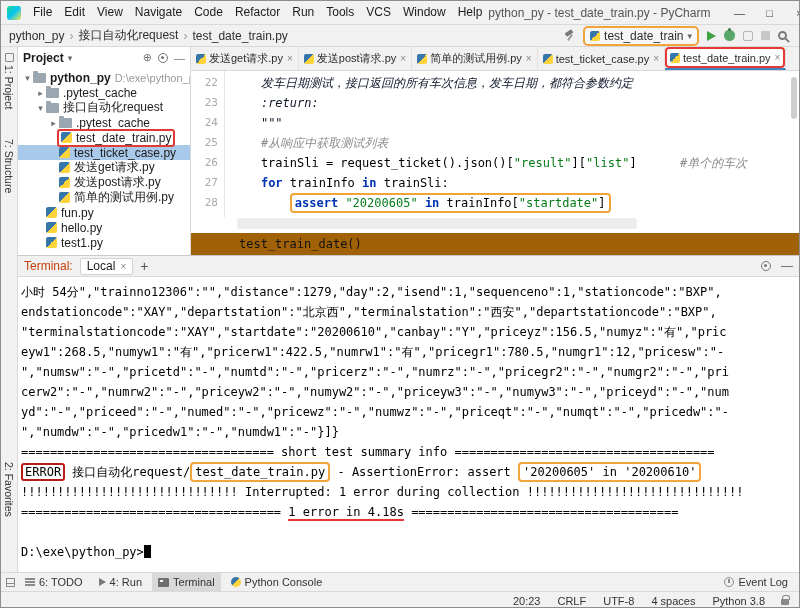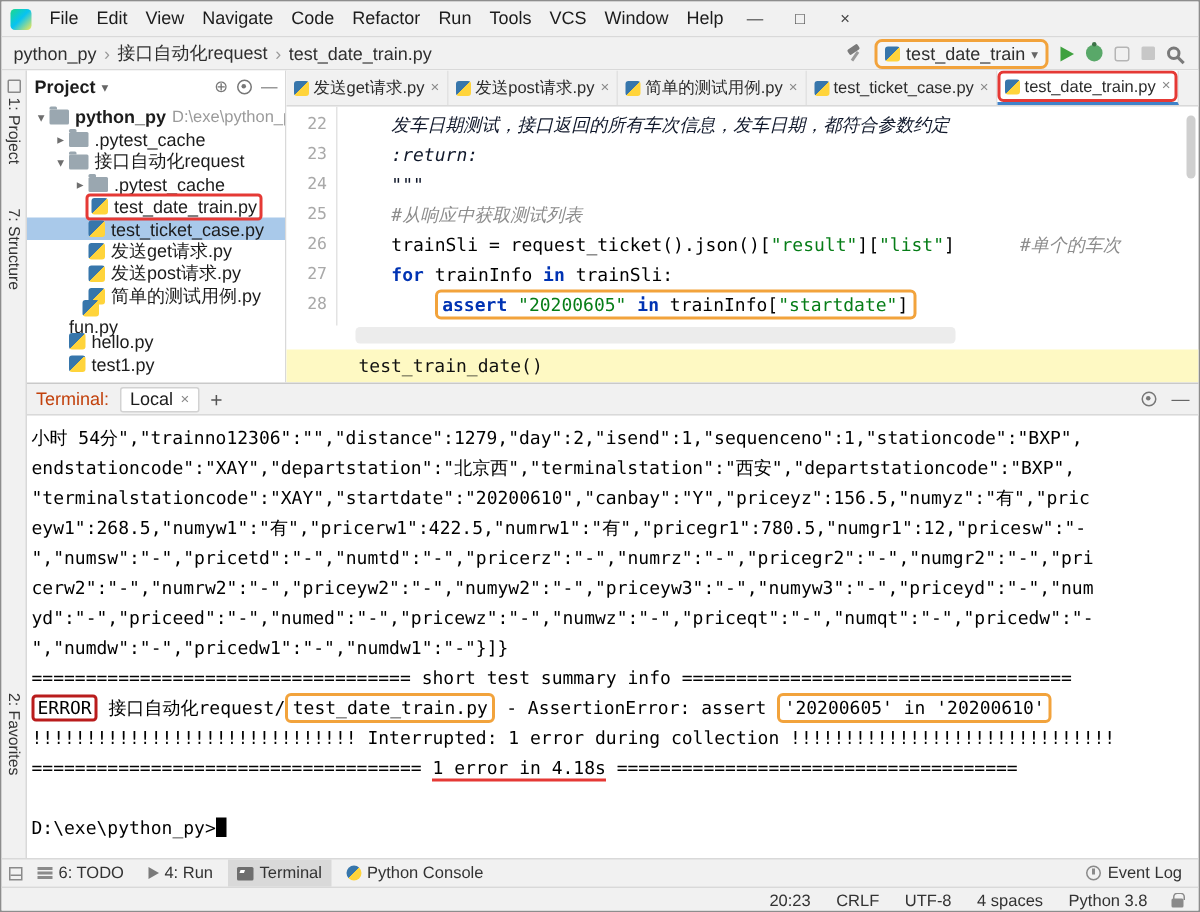--- a/index.html
+++ b/index.html
@@ -75,21 +75,21 @@
   .code-lines{position:absolute;left:35px;top:0;right:0;bottom:0;padding:2px 0 0 6px;font-family:"DejaVu Sans Mono",monospace;font-size:12px;line-height:20px;color:#000;}
   .code-line{height:20px;white-space:pre;}
   .c-kw{color:#0033B3;font-weight:bold;}
   .c-str{color:#067D17;}
   .c-com{color:#8C8C8C;font-style:italic;}
   .c-doc{color:#0f172a;font-style:italic;}
   .box-orange{border:2px solid #F2A33C;border-radius:4px;padding:1px 3px;}
   .box-red{border:2px solid #b91c1c;border-radius:3px;padding:0 2px;}
   .u-red{border-bottom:2px solid #E53935;}
   .blurred-line{position:absolute;left:46px;bottom:4px;width:400px;height:11px;background:#ececec;border-radius:3px;}
-  .editor-strip{position:absolute;left:0;right:0;bottom:0;height:22px;background:#fef9c3;display:flex;align-items:center;padding-left:48px;font-family:"DejaVu Sans Mono",monospace;font-size:12px;color:#111;}
+  .editor-strip{position:absolute;left:0;right:0;bottom:0;height:22px;background:#a16207;display:flex;align-items:center;padding-left:48px;font-family:"DejaVu Sans Mono",monospace;font-size:12px;color:#111;}
   .editor-scroll{position:absolute;right:2px;top:30px;width:6px;height:42px;background:#cfcfcf;border-radius:3px;}
 
   
   .terminal{position:absolute;left:17px;top:254px;right:0;height:317px;background:#fff;border-top:1px solid #c9c9c9;}
   .term-header{height:21px;background:#f1f1f1;border-bottom:1px solid #d9d9d9;display:flex;align-items:center;padding:0 6px;gap:7px;}
   .term-title{font-size:12px;color:#c2410c;}
   .term-tab{display:flex;align-items:center;gap:5px;background:#fff;border:1px solid #d2d2d2;border-radius:2px;height:17px;padding:0 6px;font-size:12px;color:#1c1c1c;}
   .term-tab-close{color:#888;font-size:10px;}
   .term-plus{color:#555;font-size:14px;}
   .term-actions{margin-left:auto;display:flex;align-items:center;gap:10px;color:#666;font-size:12px;}
@@ -127,20 +127,21 @@
         <div class="menu-item">View</div>
         <div class="menu-item">Navigate</div>
         <div class="menu-item">Code</div>
         <div class="menu-item">Refactor</div>
         <div class="menu-item">Run</div>
         <div class="menu-item">Tools</div>
         <div class="menu-item">VCS</div>
         <div class="menu-item">Window</div>
         <div class="menu-item">Help</div>
       </div>
+    <div class="win-title">python_py - test_date_train.py - PyCharm</div>
     <div class="win-controls">
       <div class="win-btn">—</div>
       <div class="win-btn">□</div>
       <div class="win-btn">×</div>
     </div>
   </div>
 
   <div class="toolbar">
     <div style="display:flex;align-items:center;">
         <span class="crumb">python_py</span>
@@ -247,21 +248,21 @@
         </div>
         <div class="tree-row" style="padding-left: 30px;">
           <span class="tree-arrow"></span>
           <span style="display: inline-flex; align-items: center;">
             <span class="icon-python"></span>
             <span class="tree-label">简单的测试用例.py</span>
           </span>
         </div>
         <div class="tree-row" style="padding-left: 17px;">
           <span class="tree-arrow"></span>
-          <span style="display: inline-flex; align-items: center; flex-direction: column;">
+          <span style="display: inline-flex; align-items: center;">
             <span class="icon-python"></span>
             <span class="tree-label">fun.py</span>
           </span>
         </div>
         <div class="tree-row" style="padding-left: 17px;">
           <span class="tree-arrow"></span>
           <span style="display: inline-flex; align-items: center;">
             <span class="icon-python"></span>
             <span class="tree-label">hello.py</span>
           </span>

